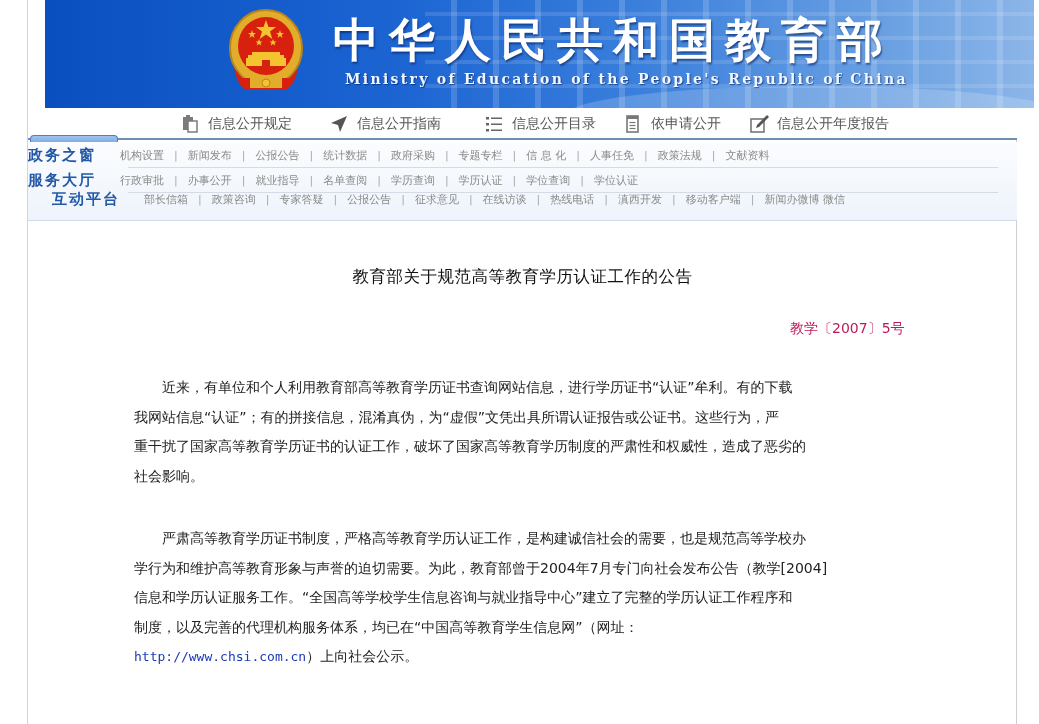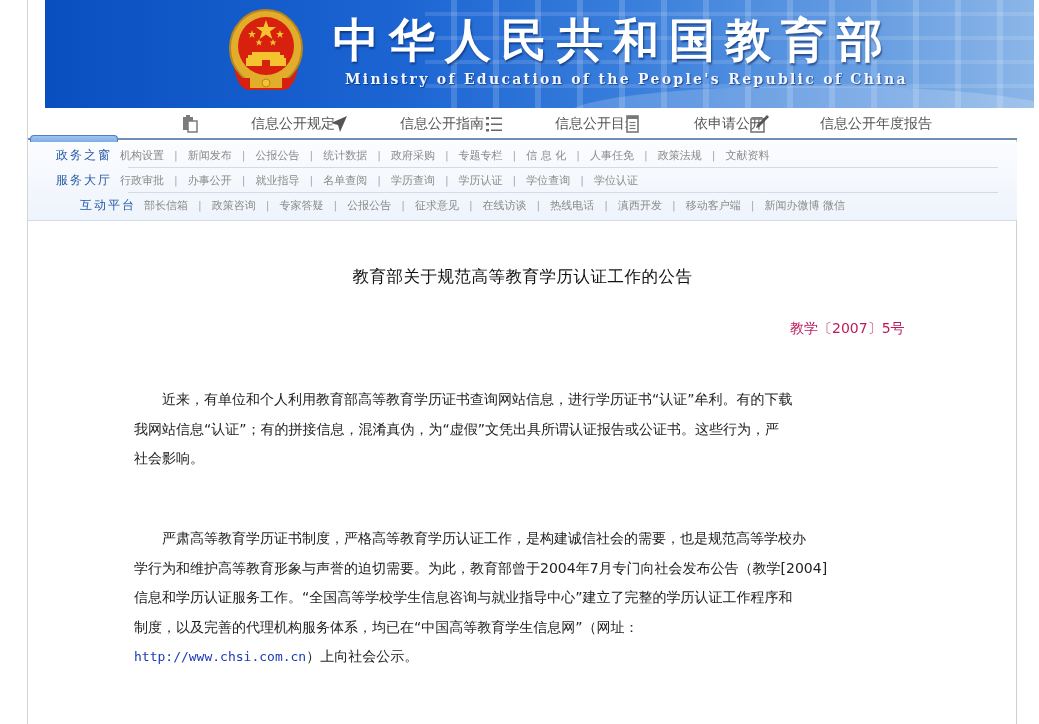--- a/index.html
+++ b/index.html
@@ -55,45 +55,45 @@
       position: absolute; left: 2px; top: 19px; width: 88px; height: 29px;
       background: linear-gradient(180deg, #9fc3ef 0%, #5f97de 45%, #3f7ad0 100%);
       border: 1px solid #4d7fc7; border-bottom: none; border-radius: 4px 4px 0 0;
       color: #fff; font-size: 14px; text-align: center; line-height: 27px;
       text-shadow: 0 0 2px #1d4e9a, 0 0 1px #1d4e9a;
       margin-top: 8px;
     }
     .info-links { position: absolute; left: 0; top: 0; height: 30px; width: 100%; }
     .info-link {
       position: absolute; top: 4px; height: 24px; display: flex; align-items: center;
-      font-size: 14px; color: #555; white-space: nowrap; text-decoration: none; gap: 43px;
+      font-size: 14px; color: #555; white-space: nowrap; text-decoration: none;
     }
     .info-link .ic { width: 20px; height: 20px; margin-right: 8px; display: inline-block; }
 
     
     .subnav {
       position: absolute; left: 0; top: 142px; width: 989px; height: 79px;
       background: linear-gradient(180deg, #fbfcfe 0%, #eef4fc 100%);
       border-bottom: 1px solid #d3dbe6;
     }
     .subnav-row {
       position: absolute; left: 0; height: 25px; width: 970px;
       display: flex; align-items: center;
     }
     .subnav-row.r1 { top: 1px; }
     .subnav-row.r2 { top: 26px; }
-    .subnav-row.r3 { top: 51px; padding-left: 24px; }
+    .subnav-row.r3 { top: 45px; padding-left: 24px; }
     .row-sep {
       position: absolute; left: 100px; width: 870px; height: 1px; background: #d4dbe5;
     }
     .row-sep.s1 { top: 25px; }
     .row-sep.s2 { top: 50px; }
     .subnav-head {
-      width: 92px; text-align: right; padding-right: 8px;
-      font-size: 12px; font-weight: normal; color: #2459a8; letter-spacing: 2px;
+      width: 92px; padding-right: 8px;
+      font-size: 15px; font-weight: bold; color: #2459a8; letter-spacing: 2px;
     }
     .subnav-items { display: flex; align-items: center; }
     .subnav-item {
       font-size: 11px; color: #8a8a8a; text-decoration: none; white-space: nowrap;
     }
     .subnav-sep { color: #aaa; font-size: 11px; margin: 0 10px 0 10px; }
 
     
     .article { position: absolute; left: 0; top: 222px; width: 989px; }
     .article-title {
@@ -102,21 +102,21 @@
     }
     .doc-number {
       position: absolute; left: 762px; top: 98px;
       font-size: 14px; color: #be185d; white-space: nowrap;
     }
     .para {
       position: absolute; left: 106px; width: 770px;
       font-size: 14px; line-height: 29.5px; color: #222; text-align: justify;
       text-indent: 28px;
     }
-    .para.p1 { top: 151px; margin-top: 12px; }
+    .para.p1 { top: 151px; }
     .para.p2 { top: 302px; }
     .para .line { display: block; text-indent: 0; white-space: nowrap; }
     .para .line.first { padding-left: 28px; }
     .url-link { color: #1a3bb5; font-family: "DejaVu Sans Mono", "Liberation Mono", monospace; font-size: 13px; text-decoration: none; }
   </style>
 </head>
 <body>
 
 <div class="page">
 
@@ -267,20 +267,21 @@
     </div>
   </div>
 
   <div class="article">
     <h1 class="article-title" style="font-weight:normal;">教育部关于规范高等教育学历认证工作的公告</h1>
     <div class="doc-number">教学〔2007〕5号</div>
 
     <div class="para p1">
       <span class="line first">近来，有单位和个人利用教育部高等教育学历证书查询网站信息，进行学历证书“认证”牟利。有的下载</span>
       <span class="line">我网站信息“认证”；有的拼接信息，混淆真伪，为“虚假”文凭出具所谓认证报告或公证书。这些行为，严</span>
+      <span class="line">重干扰了国家高等教育学历证书的认证工作，破坏了国家高等教育学历制度的严肃性和权威性，造成了恶劣的</span>
       <span class="line">社会影响。</span>
     </div>
 
     <div class="para p2">
       <span class="line first">严肃高等教育学历证书制度，严格高等教育学历认证工作，是构建诚信社会的需要，也是规范高等学校办</span>
       <span class="line">学行为和维护高等教育形象与声誉的迫切需要。为此，教育部曾于2004年7月专门向社会发布公告（教学[2004]</span>
       <span class="line">信息和学历认证服务工作。“全国高等学校学生信息咨询与就业指导中心”建立了完整的学历认证工作程序和</span>
       <span class="line">制度，以及完善的代理机构服务体系，均已在“中国高等教育学生信息网”（网址：</span>
       <span class="line"><a class="url-link">http://www.chsi.com.cn</a><span>）上向社会公示。</span></span>
     </div>

